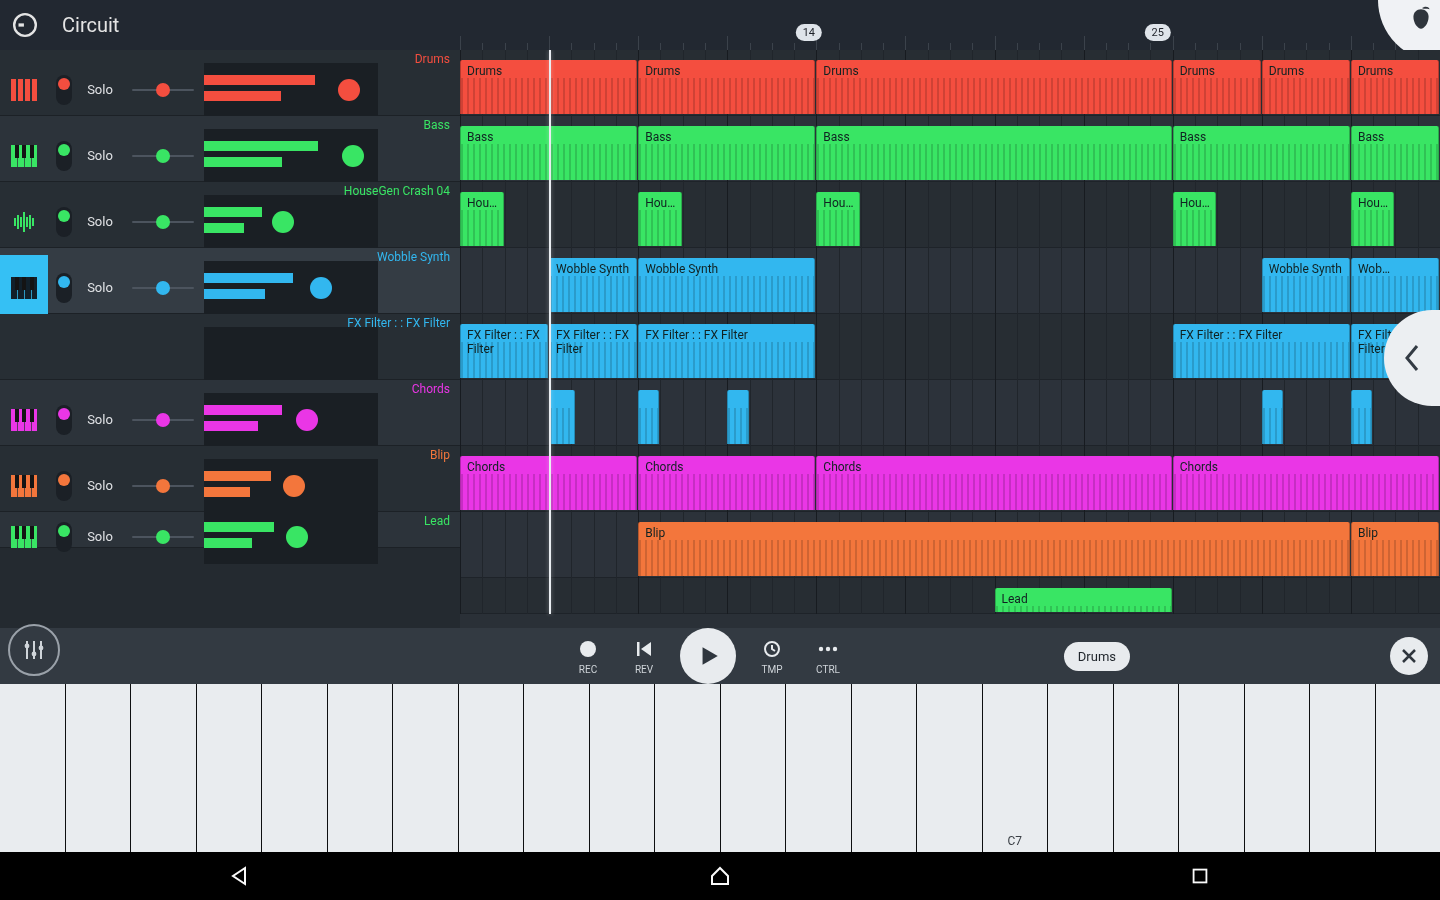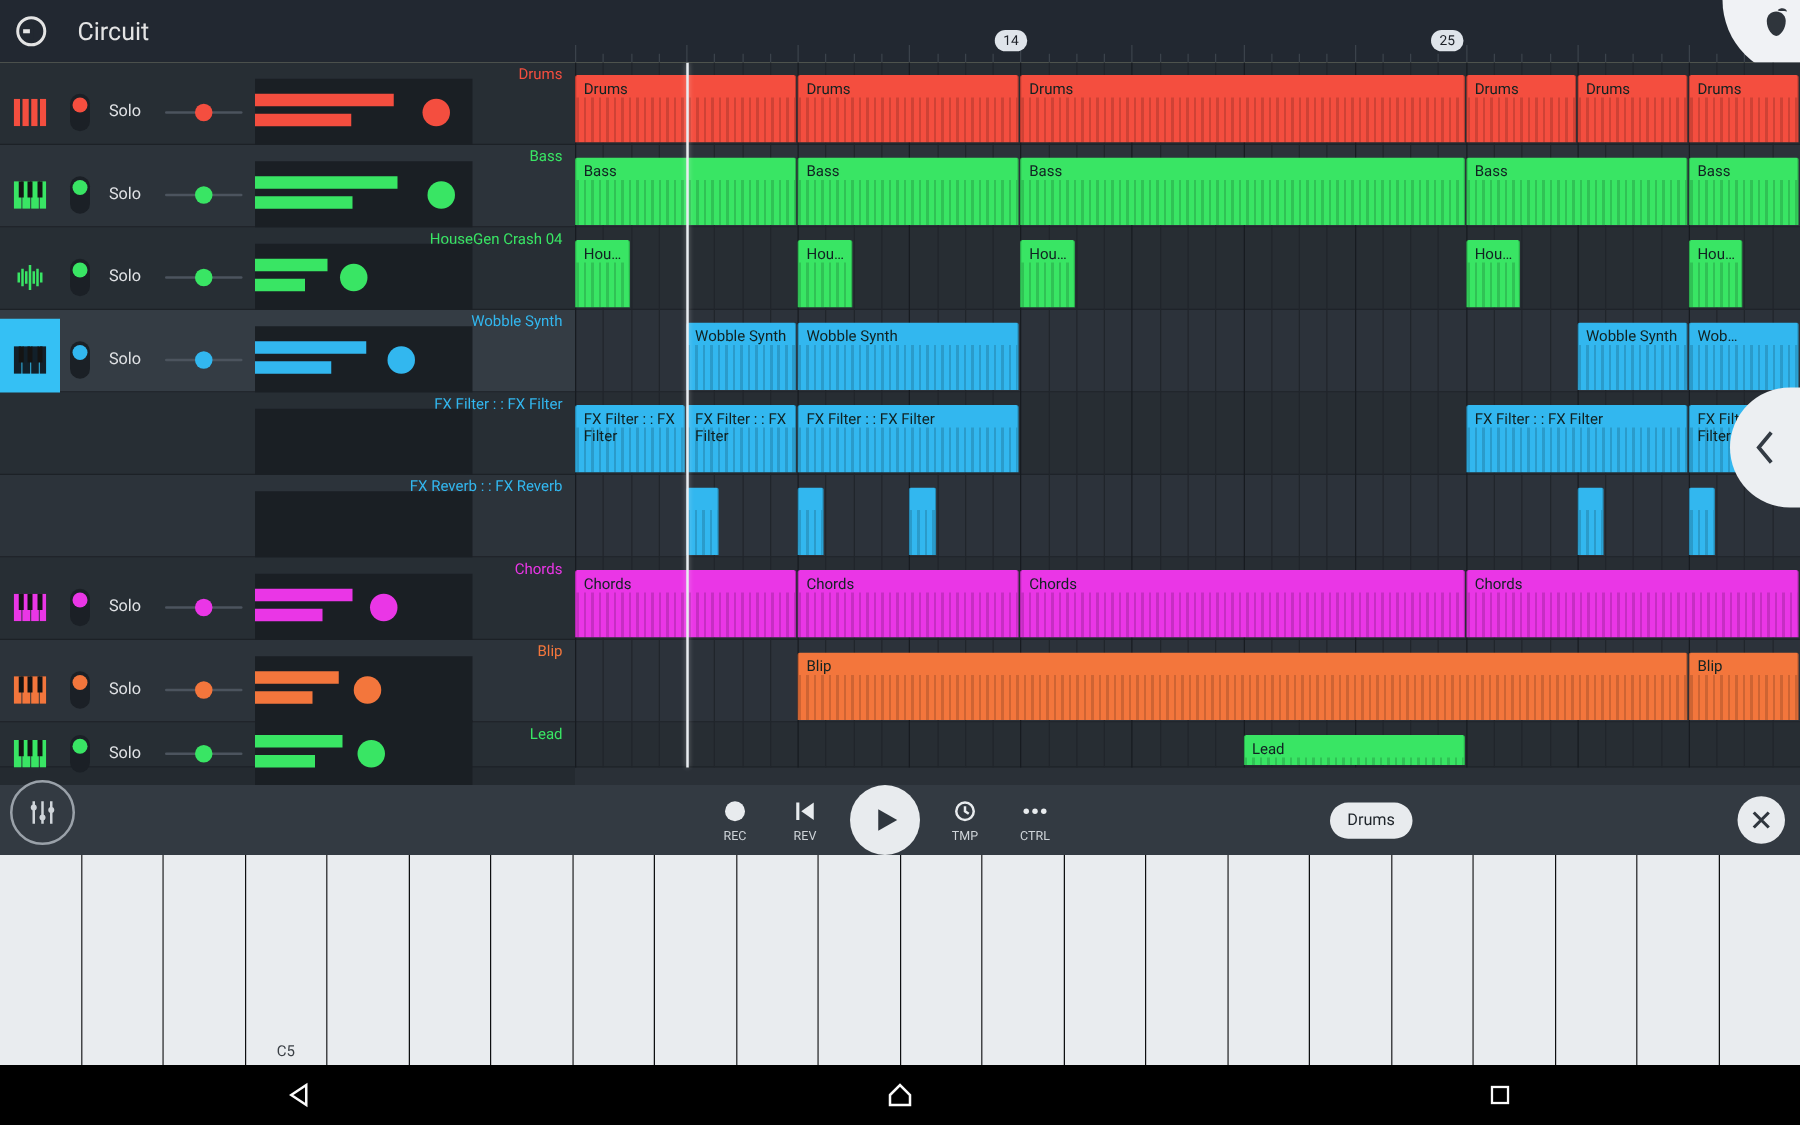--- a/index.html
+++ b/index.html
@@ -1,17 +1,17 @@
 <!DOCTYPE html>
 <html><head>
 <meta charset="utf-8">
 <style>
   * { box-sizing: border-box; margin: 0; padding: 0; font-family: -apple-system, Roboto, Arial, sans-serif; }
   html, body { width: 1440px; height: 900px; background: #000; overflow: hidden; user-select: none; }
-  .app { width: 1440px; height: 900px; display: flex; flex-direction: column; background: #fef9c3; }
+  .app { width: 1440px; height: 900px; display: flex; flex-direction: column; background: #1d4ed8; }
 
   
   .header {
     height: 50px; background: #222831; display: flex; align-items: center; color: #ddd;
     position: relative;
   }
   .hd-btn {
     width: 50px; height: 50px; display:flex; align-items:center; justify-content:center;
   }
   .project-title { font-size: 20px; margin-left: 12px; color: #e4e4e4; }
@@ -340,31 +340,20 @@
           <div class="tag" style="color: rgb(50, 183, 239);">FX Filter :  : FX Filter</div>
           <div class="track-icon" style="margin-top: 14px;"></div>
           <div class="mute-switch" style="margin-top: 14px;"></div>
           <div class="solo-btn" style="margin-top: 14px;">Solo</div>
           <div class="slider" style="margin-top: 14px;"></div>
           <div class="meter-box" style="margin-top: 14px;">
             <div class="meter-bar" style="left:0;top:12px;width:0px;background:#32b7ef"></div>
             <div class="meter-bar" style="left:0;top:28px;width:0px;background:#32b7ef"></div>
           </div>
         </div>
-        <div class="track noctrl">
-          <div class="tag" style="color: rgb(50, 183, 239);">FX Reverb :  : FX Reverb</div>
-          <div class="track-icon" style="margin-top: 14px;"></div>
-          <div class="mute-switch" style="margin-top: 14px;"></div>
-          <div class="solo-btn" style="margin-top: 14px;">Solo</div>
-          <div class="slider" style="margin-top: 14px;"></div>
-          <div class="meter-box" style="margin-top: 14px;">
-            <div class="meter-bar" style="left:0;top:12px;width:0px;background:#32b7ef"></div>
-            <div class="meter-bar" style="left:0;top:28px;width:0px;background:#32b7ef"></div>
-          </div>
-        </div>
         <div class="track">
           <div class="tag" style="color: rgb(234, 54, 230);">Chords</div>
           <div class="track-icon" style="margin-top: 14px;">
             <svg width="26" height="22">
               <rect width="26" height="22" fill="#ea36e6" opacity=".25"></rect>
               <g fill="#ea36e6">
                 <rect x="0" y="0" width="6" height="22"></rect>
                 <rect x="7" y="0" width="6" height="22"></rect>
                 <rect x="14" y="0" width="6" height="22"></rect>
                 <rect x="21" y="0" width="5" height="22"></rect>
@@ -652,35 +641,35 @@
         <div class="bkey" style="left: 942px;"></div>
         <div class="bkey" style="left: 1062px;"></div>
         <div class="bkey" style="left: 1122px;"></div>
         <div class="bkey" style="left: 1182px;"></div>
         <div class="bkey" style="left: 1302px;"></div>
         <div class="bkey" style="left: 1362px;"></div>
       </div>
   <div class="wkey"></div>
       <div class="wkey"></div>
       <div class="wkey"></div>
+      <div class="wkey"></div>
+      <div class="wkey"></div>
+      <div class="wkey"></div>
+      <div class="wkey"></div>
+      <div class="wkey"></div>
+      <div class="wkey"></div>
+      <div class="wkey"></div>
+      <div class="wkey"></div>
+      <div class="wkey"></div>
+      <div class="wkey"></div>
+      <div class="wkey"></div>
+      <div class="wkey"></div>
       <div class="wkey">
-        <div class="lbl">C5</div>
+        <div class="lbl">C7</div>
       </div>
-      <div class="wkey"></div>
-      <div class="wkey"></div>
-      <div class="wkey"></div>
-      <div class="wkey"></div>
-      <div class="wkey"></div>
-      <div class="wkey"></div>
-      <div class="wkey"></div>
-      <div class="wkey"></div>
-      <div class="wkey"></div>
-      <div class="wkey"></div>
-      <div class="wkey"></div>
-      <div class="wkey"></div>
       <div class="wkey"></div>
       <div class="wkey"></div>
       <div class="wkey"></div>
       <div class="wkey"></div>
       <div class="wkey"></div>
       <div class="wkey"></div>
     </div>
 
   <div class="navbar">
     <div class="nb">

